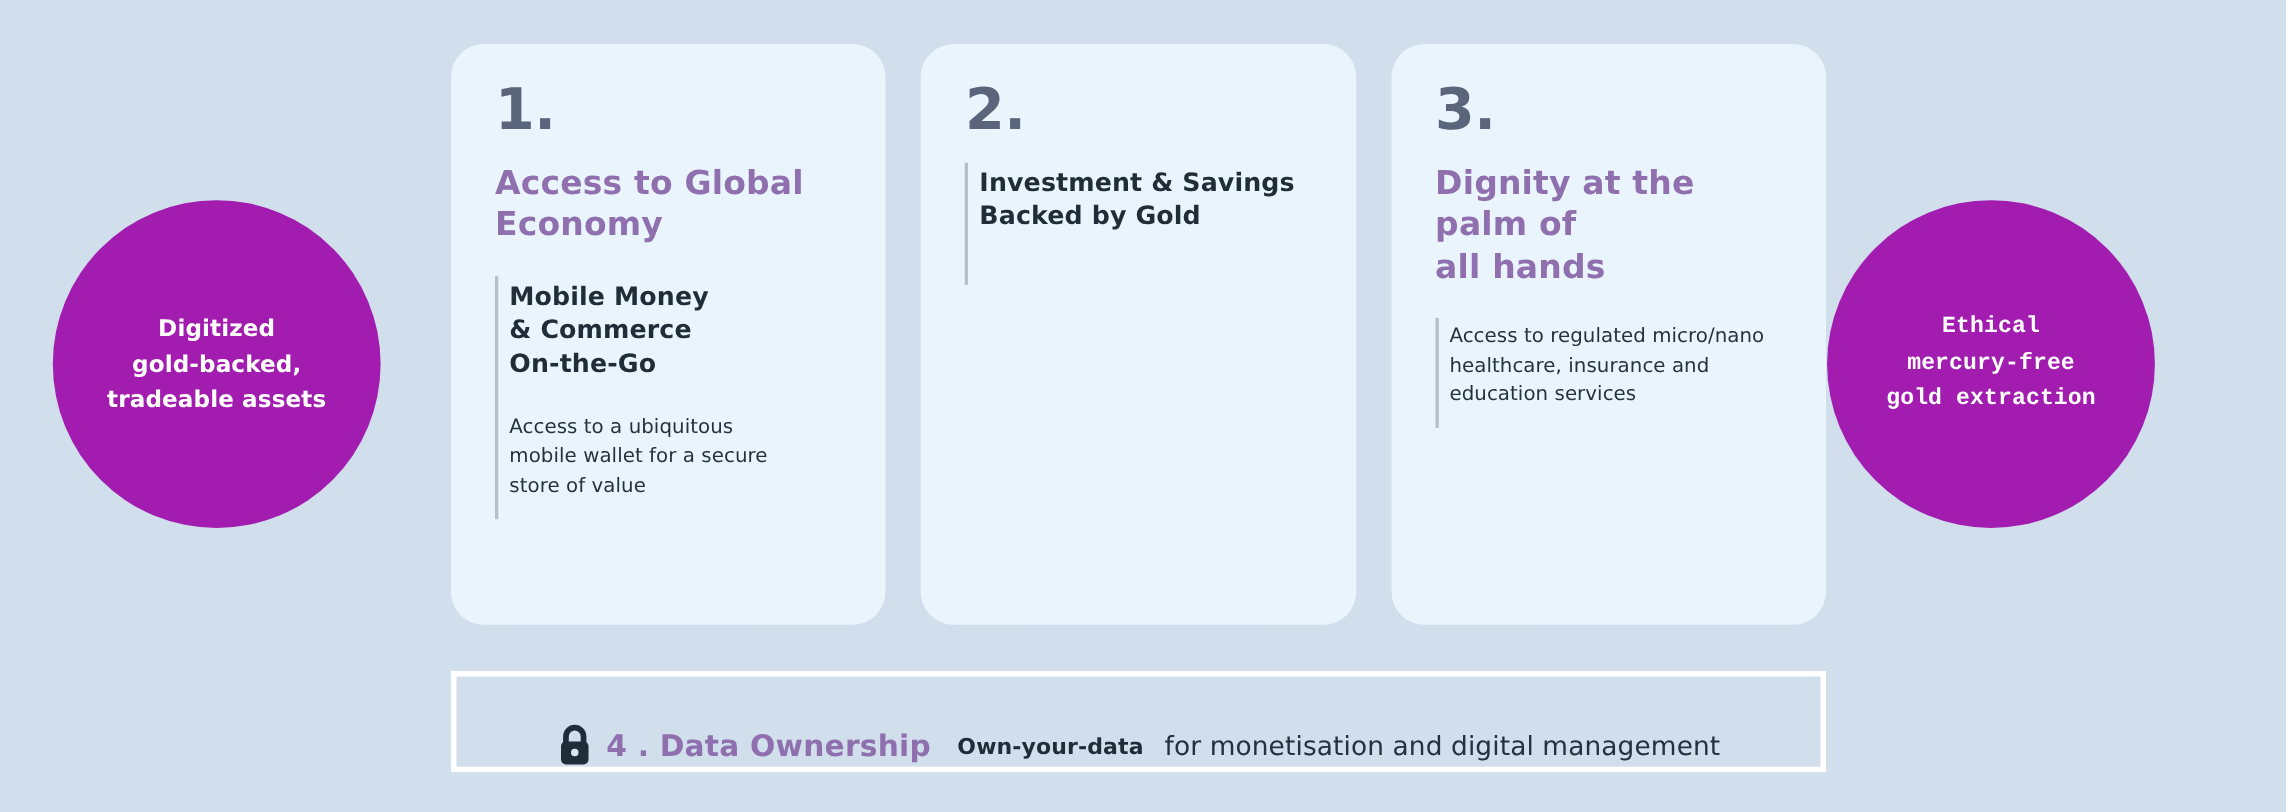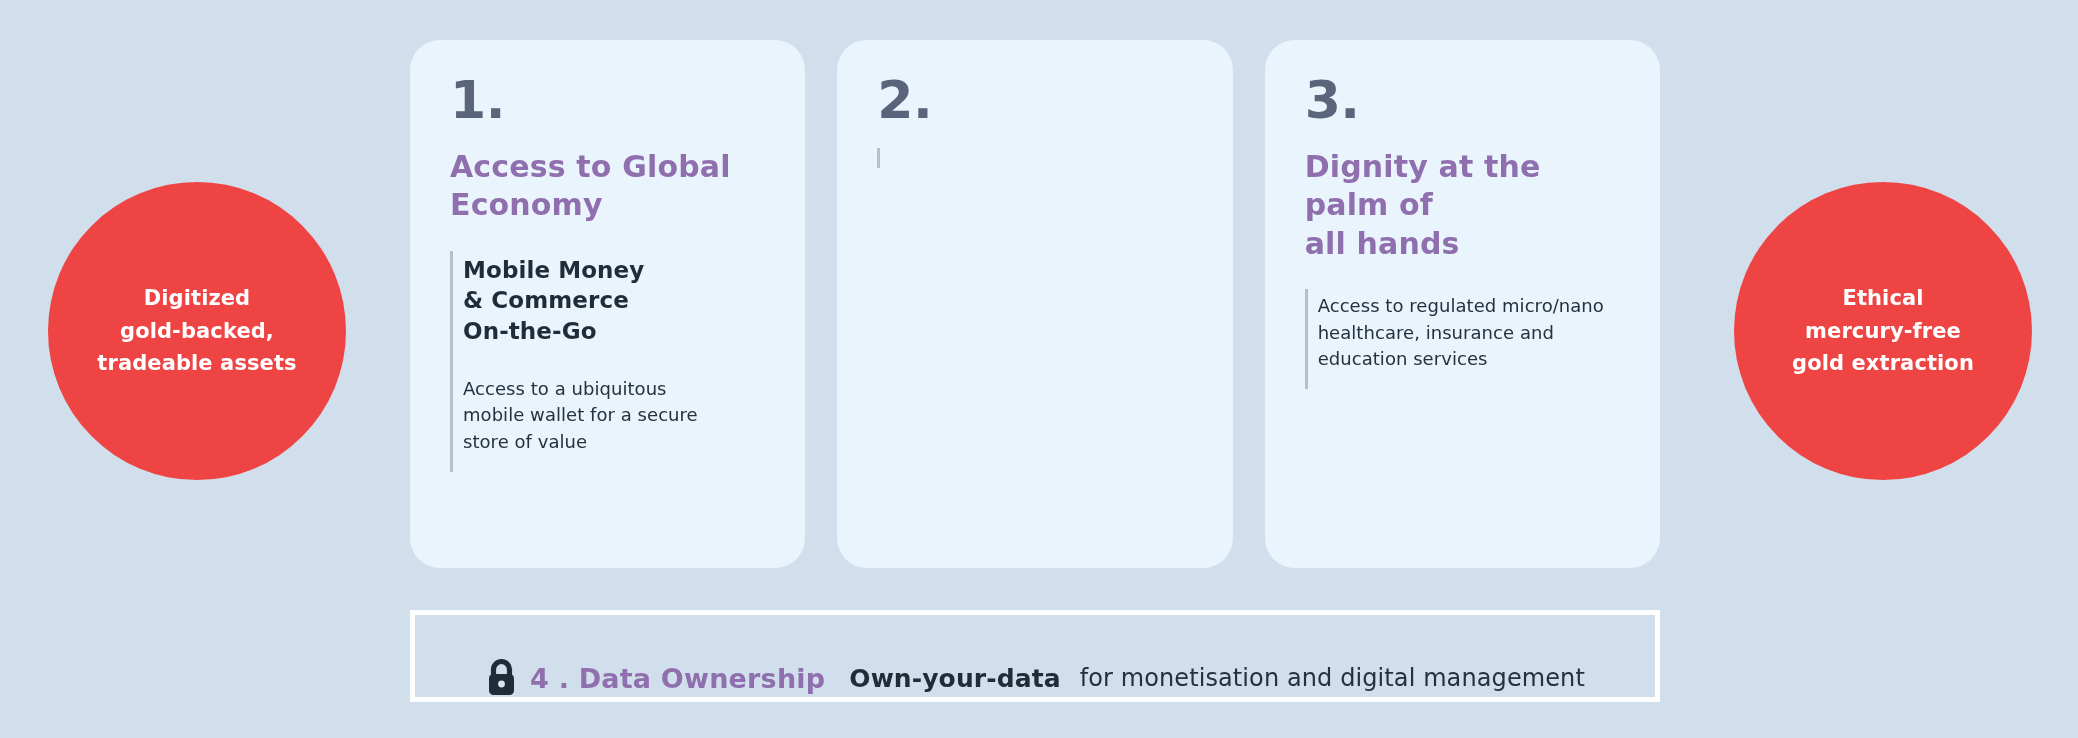--- a/index.html
+++ b/index.html
@@ -12,36 +12,36 @@
     background: #d0dfeb;
     font-family: "DejaVu Sans", sans-serif;
     overflow: hidden;
     position: relative;
   }
 
   
   .circle {
     position: absolute;
     border-radius: 50%;
-    background: #ef4444;
+    background: #a21caf;
     display: flex;
     align-items: center;
     justify-content: center;
     text-align: center;
   }
   .circle-text {
     color: #ffffff;
     font-weight: bold;
     font-size: 21px;
     line-height: 1.55;
     letter-spacing: 0.1px;
     white-space: pre-line;
   }
   #circle-left  { left: 48px;  top: 182px; width: 298px; height: 298px; }
-  #circle-right { left: 1734px; top: 182px; width: 298px; height: 298px; }
+  #circle-right { left: 1661px; top: 182px; width: 298px; height: 298px; font-family: Liberation Mono, monospace; }
 
   
   .cards-row {
     position: absolute;
     left: 410px;
     top: 40px;
     width: 1250px;
     height: 528px;
     display: flex;
     gap: 32px;
@@ -118,21 +118,21 @@
   .lock-icon { display: block; }
   .banner-number {
     color: #8f6fae;
     font-size: 27px;
     font-weight: bold;
     letter-spacing: 0.2px;
     margin-right: 12px;
   }
   .banner-strong {
     color: #1f2d38;
-    font-size: 25px;
+    font-size: 20px;
     font-weight: bold;
     letter-spacing: 0.1px;
   }
   .banner-rest {
     color: #24323d;
     font-size: 24px;
     font-weight: normal;
     letter-spacing: 0.1px;
     margin-left: 7px;
   }
@@ -158,20 +158,22 @@
 On-the-Go</div>
       <div class="detail-body">Access to a ubiquitous
 mobile wallet for a secure
 store of value</div>
     </div>
   </div>
 
   <div class="card">
     <div class="card-number">2.</div>
     <div class="card-detail">
+      <div class="detail-heading">Investment &amp; Savings
+Backed by Gold</div>
     </div>
   </div>
 
   <div class="card">
     <div class="card-number">3.</div>
     <div class="card-title">Dignity at the palm of
 all hands</div>
     <div class="card-detail">
       <div class="detail-body">Access to regulated micro/nano
 healthcare, insurance and

